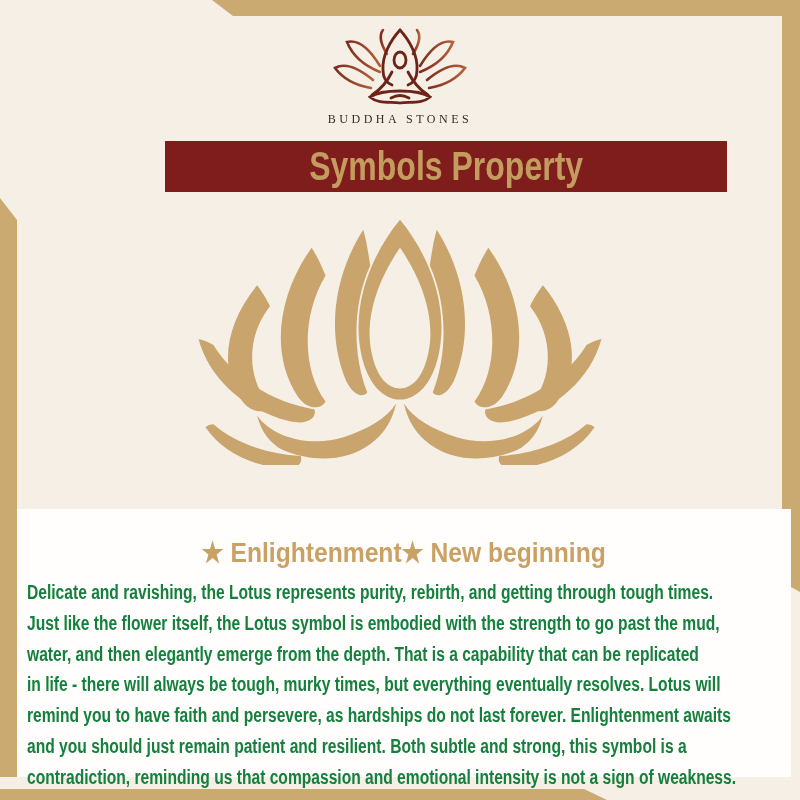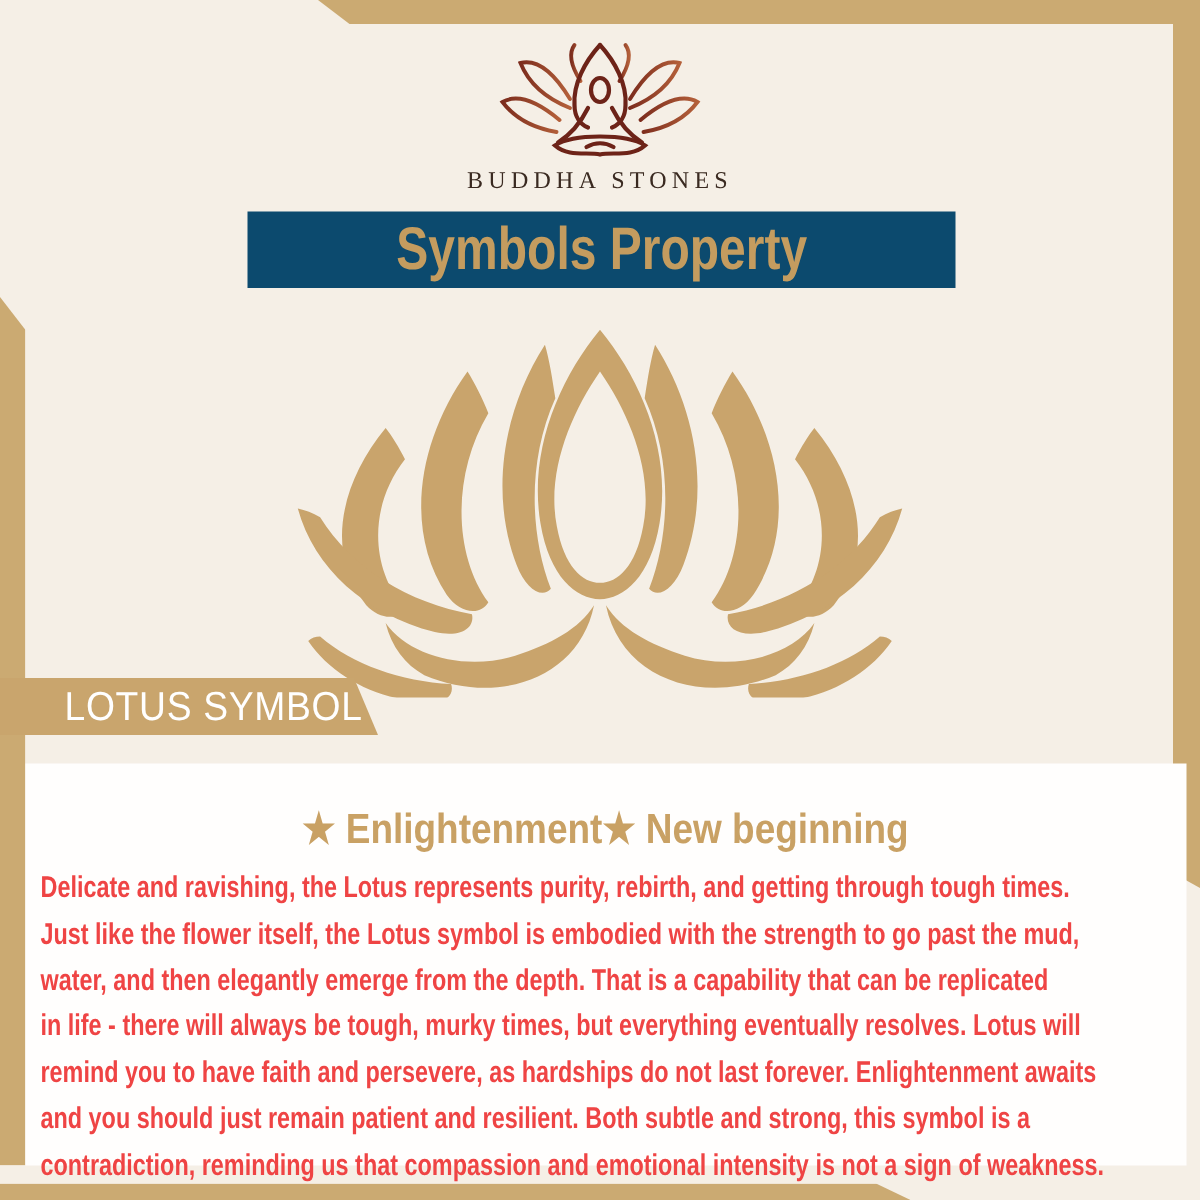--- a/index.html
+++ b/index.html
@@ -12,43 +12,43 @@
   .right-strip{position:absolute;top:0;right:0;width:18px;height:592px;background:#cbaa72;
     clip-path:polygon(0 0,100% 0,100% 100%,0 calc(100% - 10px));}
   .left-strip{position:absolute;top:198px;left:0;width:17px;height:579px;background:#cbaa72;
     clip-path:polygon(0 0,100% 22px,100% 100%,0 100%);}
   .bottom-bar{position:absolute;top:789px;left:0;width:607px;height:11px;background:#cbaa72;
     clip-path:polygon(0 0,584px 0,100% 100%,0 100%);}
 
   
   .logo-wrap{position:absolute;top:26px;left:322px;width:156px;height:88px;}
   .brand-name{position:absolute;top:112px;left:0;width:800px;text-align:center;
-    font-family:"Liberation Serif",serif;font-size:16px;letter-spacing:3.5px;color:#3a2a21;}
+    font-family:"Liberation Serif",serif;font-size:12px;letter-spacing:3.5px;color:#3a2a21;}
 
   
-  .title-band{position:absolute;top:141px;left:165px;width:472px;height:51px;background:#0c4a6e;
+  .title-band{position:absolute;top:141px;left:165px;width:562px;height:51px;background:#7f1d1d;
     display:flex;align-items:center;justify-content:center;}
   .title-text{font-size:40px;font-weight:bold;color:#c49c5f;white-space:nowrap;
     transform:scaleX(0.8);transform-origin:center center;}
 
   
   .lotus-wrap{position:absolute;top:202px;left:190px;width:420px;height:263px;}
 
   
   .ribbon{position:absolute;top:452px;left:0;width:252px;height:38px;background:#c9a56d;
     clip-path:polygon(0 0,236px 0,100% 100%,0 100%);display:flex;align-items:center;}
   .ribbon-text{color:#ffffff;font-size:27px;letter-spacing:0.5px;white-space:nowrap;
     margin-left:43px;transform:scaleX(0.92);transform-origin:left center;}
 
   
   .content-box{position:absolute;top:509px;left:17px;width:774px;height:268px;background:#fffefd;}
   .content-heading-row{margin-top:24px;height:38px;display:flex;align-items:center;justify-content:center;}
   .content-heading{font-size:28px;font-weight:bold;color:#c9a164;white-space:nowrap;
     transform:scaleX(0.88);transform-origin:center center;}
-  .body-text{margin-top:6px;padding-left:10px;color:#ef4444;}
+  .body-text{margin-top:6px;padding-left:10px;color:#15803d;}
   .body-line{white-space:nowrap;font-size:20px;font-weight:bold;line-height:30.8px;height:30.8px;
     transform:scaleX(0.78);transform-origin:left center;}
 </style>
 </head>
 <body>
 
 <div class="canvas">
 
   <div class="top-bar"></div>
   <div class="right-strip"></div>
@@ -97,23 +97,20 @@
         <path d="M299,46 C332,92 342,152 313,196 C304,209 290,210 285,201 C308,170 310,116 285,74 C289,64 294,54 299,46 Z"></path>
         <path d="M354,84 C386,123 394,170 367,203 C358,213 345,213 341,205 C364,179 366,137 341,105 C345,97 350,89 354,84 Z"></path>
         <path d="M413,138 C402,178 368,209 321,221 C303,225 294,218 296,209 C338,202 377,178 398,144 C403,141 408,139 413,138 Z"></path>
         <path d="M214,203 C224,252 278,271 328,250 C341,243 350,231 354,215 C338,238 299,247 267,237 C243,229 224,219 214,203 Z"></path>
         <path d="M406,227 C389,252 357,268 322,268 C312,268 308,262 310,256 C344,254 376,243 398,224 C401,224 404,225 406,227 Z"></path>
       </g>
       <use href="#half" transform="translate(420,0) scale(-1,1)"></use>
     </svg>
   </div>
 
-  <div class="ribbon">
-    <div class="ribbon-text">LOTUS SYMBOL</div>
-  </div>
 
   <div class="content-box">
     <div class="content-heading-row">
       <div class="content-heading">★ Enlightenment★ New beginning</div>
     </div>
     <div class="body-text">
         <div class="body-line">Delicate and ravishing, the Lotus represents purity, rebirth, and getting through tough times.</div>
         <div class="body-line">Just like the flower itself, the Lotus symbol is embodied with the strength to go past the mud,</div>
         <div class="body-line">water, and then elegantly emerge from the depth. That is a capability that can be replicated</div>
         <div class="body-line">in life - there will always be tough, murky times, but everything eventually resolves. Lotus will</div>

